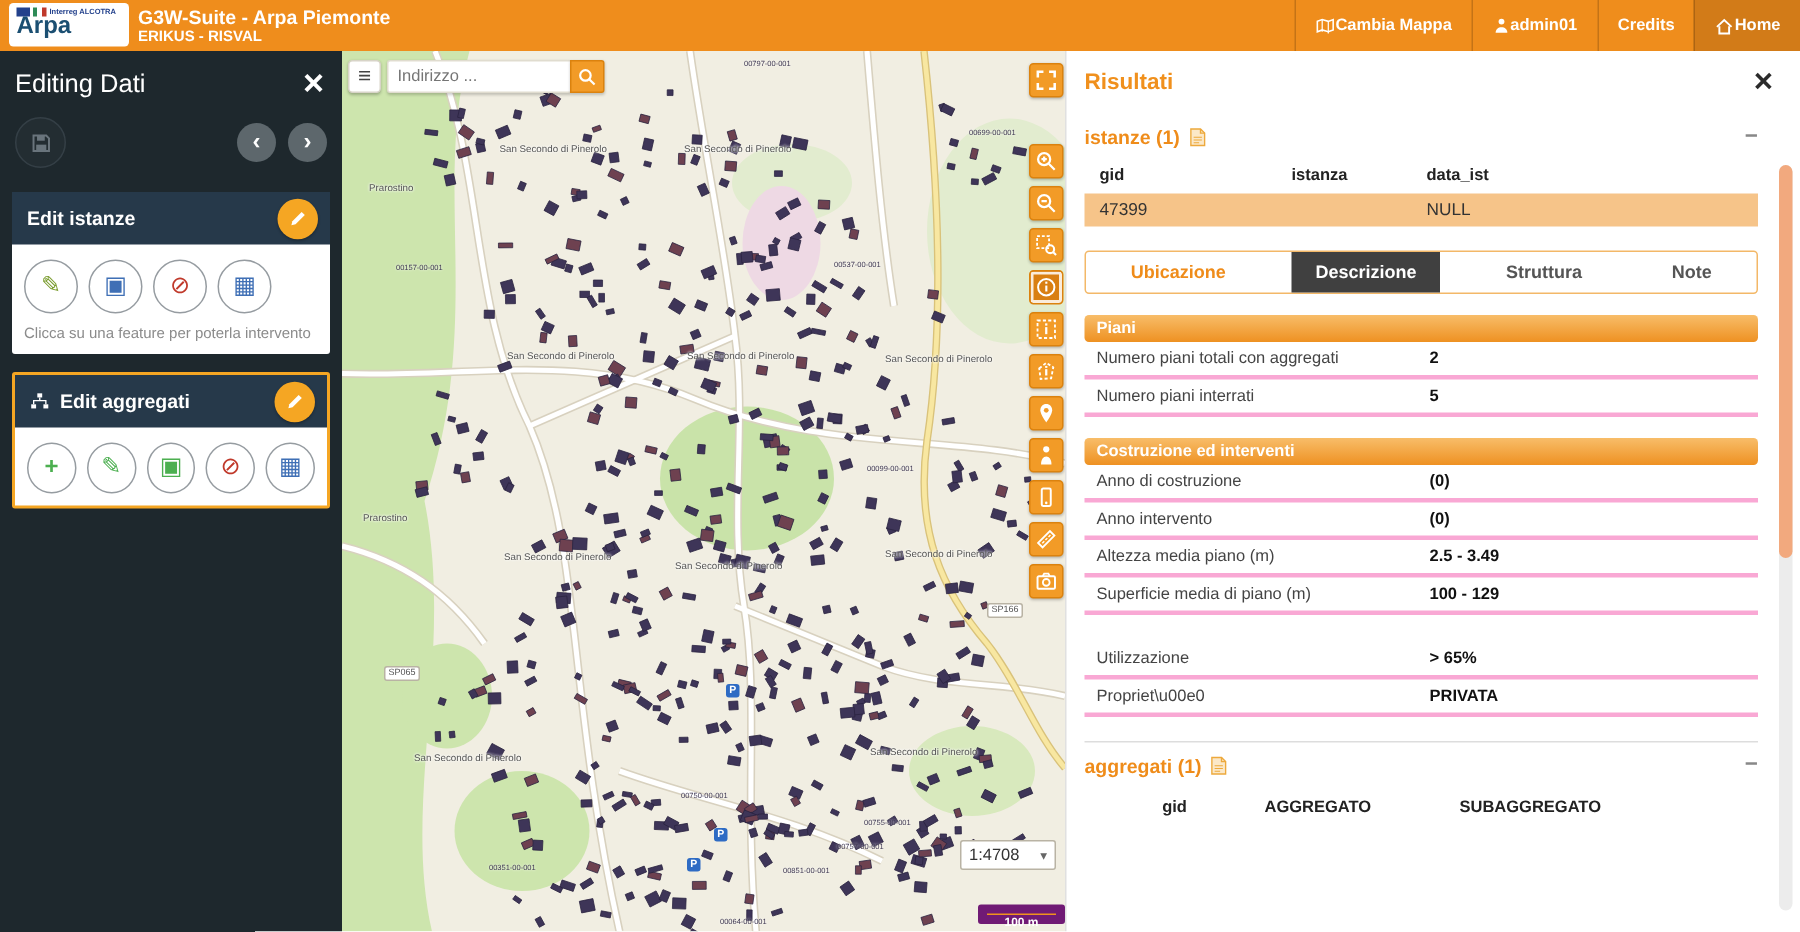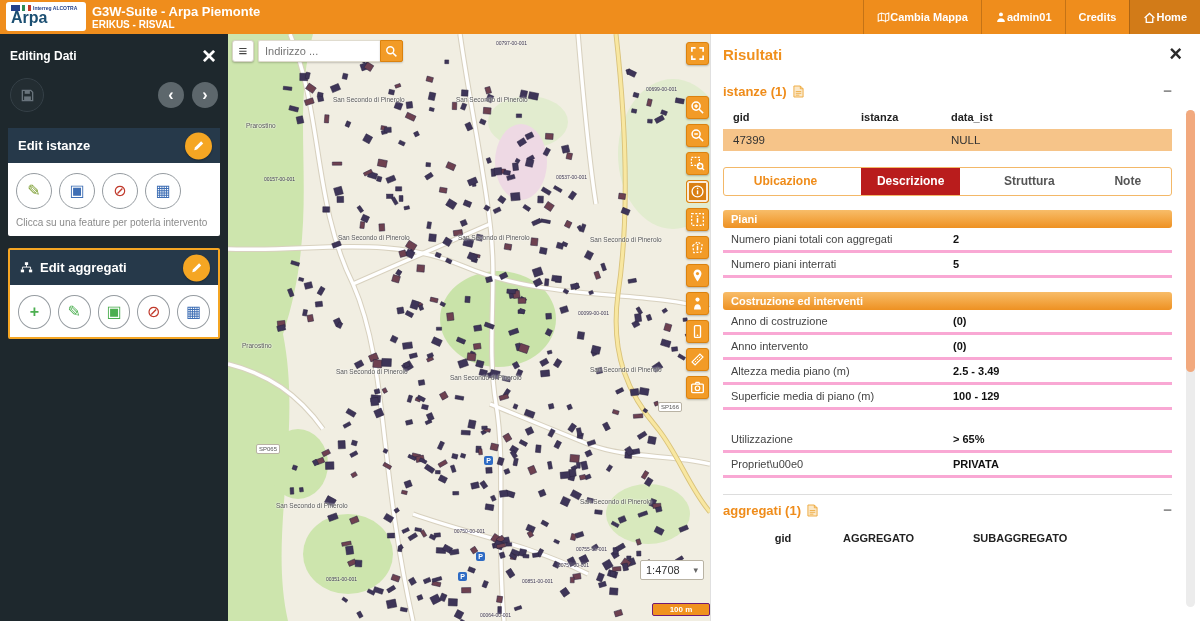--- a/index.html
+++ b/index.html
@@ -18,21 +18,21 @@
   .head-titles { margin-left:92px; color:#fff; }
   .head-title { font-size:13px; font-weight:bold; line-height:15px; }
   .head-sub { font-size:10px; font-weight:bold; line-height:11px; }
   .head-nav { margin-left:auto; display:flex; height:34px; }
   .nav-item { display:flex; align-items:center; gap:0; padding:0 13px; color:#fff; font-size:11px; font-weight:bold; border-left:1px solid rgba(0,0,0,.18); cursor:pointer; }
   .nav-item.darker { background:rgba(0,0,0,.12); }
 
   
   #sidebar { position:absolute; left:0; top:34px; width:228px; height:587px; background:#1e282d; color:#fff; z-index:40; }
   .sb-titlerow { display:flex; justify-content:space-between; align-items:center; padding:12px 12px 6px 10px; }
-  .sb-title { font-size:12px; font-weight:bold; }
+  .sb-title { font-size:17px; font-weight:normal; }
   .sb-close { font-size:24px; font-weight:bold; line-height:20px; cursor:pointer; }
   .sb-controls { display:flex; align-items:center; padding:6px 10px 10px 10px; }
   .btn-save { width:34px; height:34px; border-radius:50%; background:#242e34; border:1px solid #39444b; display:flex; align-items:center; justify-content:center; opacity:.85; cursor:pointer; }
   .sb-arrows { margin-left:auto; display:flex; gap:8px; }
   .btn-nav { width:26px; height:26px; border-radius:50%; background:#5d676c; color:#fff; font-size:16px; font-weight:bold; display:flex; align-items:center; justify-content:center; line-height:1; cursor:pointer; }
   .card { margin:6px 8px 12px 8px; background:#fff; border-radius:2px; }
   .card.accented { border:2px solid #f5a623; }
   .card-head { position:relative; background:#26394a; color:#fff; font-size:13px; font-weight:bold; padding:10px 40px 10px 10px; display:flex; align-items:center; gap:7px; }
   .btn-pencil { position:absolute; right:8px; top:50%; transform:translateY(-50%); width:27px; height:27px; border-radius:50%; background:#f5a623; display:flex; align-items:center; justify-content:center; cursor:pointer; box-shadow:0 1px 2px rgba(0,0,0,.3); }
   .card-body { padding:10px 8px 8px 8px; }
@@ -62,39 +62,39 @@
   .search-bar { position:absolute; left:4px; top:6px; display:flex; align-items:center; z-index:10; }
   .btn-burger { width:22px; height:22px; background:#fff; border:1px solid #d8d4c8; border-radius:3px; color:#444; font-size:15px; line-height:20px; text-align:center; cursor:pointer; box-shadow:0 1px 2px rgba(0,0,0,.25); }
   .search-input { margin-left:4px; width:122px; height:22px; border:1px solid #e0dccf; border-right:none; border-radius:2px 0 0 2px; padding:0 6px; font-size:11px; color:#333; box-shadow:0 1px 2px rgba(0,0,0,.2); outline:none; }
   .btn-search { width:23px; height:22px; background:#f29b27; border:1px solid #db820e; border-radius:0 2px 2px 0; display:flex; align-items:center; justify-content:center; cursor:pointer; box-shadow:0 1px 2px rgba(0,0,0,.2); }
   .tool-strip { position:absolute; left:458px; top:8px; width:24px; z-index:10; }
   .mt { width:23px; height:23px; background:#f29b27; border:1px solid #db820e; border-radius:3px; display:flex; align-items:center; justify-content:center; margin-bottom:5px; cursor:pointer; box-shadow:0 1px 2px rgba(0,0,0,.25); padding:0; }
   .mt.active { background:#d97f12; box-shadow:inset 0 0 0 2px rgba(255,255,255,.85); }
   .strip-gap { height:26px; }
   .scale-select { position:absolute; left:412px; top:526px; width:64px; height:20px; background:#fff; border:1px solid #b9b3a4; border-radius:2px; font-size:11px; color:#333; display:flex; align-items:center; justify-content:space-between; padding:0 5px; cursor:pointer; z-index:10; }
   .scale-caret { font-size:9px; color:#666; }
-  .scalebar { position:absolute; left:424px; top:569px; width:58px; height:13px; background:#f0921e; border:1px solid #701a75; color:#fff; font-size:8px; font-weight:bold; text-align:center; line-height:11px; border-radius:2px; z-index:10; }
+  .scalebar { position:absolute; left:424px; top:569px; width:58px; height:13px; background:#f0921e; border:6px solid #701a75; color:#fff; font-size:8px; font-weight:bold; text-align:center; line-height:11px; border-radius:2px; z-index:10; }
 
   
   #results { position:absolute; left:710px; top:34px; width:490px; height:587px; background:#fff; border-left:1px solid #e0e0e0; z-index:30; }
   .panel-head { position:relative; padding:12px 12px 4px 12px; }
   .panel-title { color:#f0901d; font-size:15px; font-weight:bold; }
   .panel-close { position:absolute; right:18px; top:10px; font-size:22px; font-weight:bold; color:#2b2b2b; line-height:20px; cursor:pointer; }
   .panel-body { position:relative; padding:8px 28px 0 12px; height:545px; overflow:hidden; }
   .sec-head { position:relative; display:flex; align-items:center; gap:6px; margin-top:8px; }
   .sec-title { color:#ef8c1a; font-size:13px; font-weight:bold; }
   .sec-collapse { position:absolute; right:0; top:0; color:#888; font-size:15px; font-weight:bold; cursor:pointer; line-height:14px; }
   .grid3 { display:grid; grid-template-columns:128px 90px 1fr; font-size:11px; }
   .grid3.head { margin-top:12px; font-weight:bold; color:#222; padding:0 0 6px 10px; }
   .grid3.head > span { padding-right:4px; }
   .row-sel { background:#f6c489; height:22px; line-height:22px; color:#333; padding-left:10px; font-size:11.5px; cursor:pointer; }
   .tabs { display:flex; justify-content:space-around; align-items:stretch; border:1px solid #f3b868; border-radius:3px; margin-top:16px; height:29px; }
   .tab { font-size:12px; font-weight:bold; padding:0 16px; line-height:27px; color:#555; cursor:pointer; }
   .tab.link { color:#ef8c1a; }
-  .tab.active { background:#b91c1c; color:#fff; }
+  .tab.active { background:#404040; color:#fff; }
   .group { margin-top:14px; }
   .group-bar { height:18px; border-radius:3px; background:linear-gradient(#f8bd69,#ee9122); color:#fff; font-size:11px; font-weight:bold; line-height:18px; padding-left:8px; }
   .frow { display:flex; padding:5px 8px; border-bottom:3px solid #f9a8d4; font-size:11px; }
   .fl { width:222px; color:#444; }
   .fv { font-weight:bold; color:#111; }
   .sec-divider { border:none; border-top:1px solid #ddd; margin:16px 0 4px 0; }
   .agg-cols { display:grid; grid-template-columns:120px 130px 1fr; font-size:11px; font-weight:bold; color:#222; margin-top:14px; }
   .agg-cols > span:first-child { text-align:center; }
   .vscroll { position:absolute; right:5px; top:42px; bottom:6px; width:9px; background:#ececec; border-radius:5px; }
   .vthumb { position:absolute; left:0; top:0; width:9px; height:262px; background:#f2a97e; border-radius:5px; cursor:grab; }

